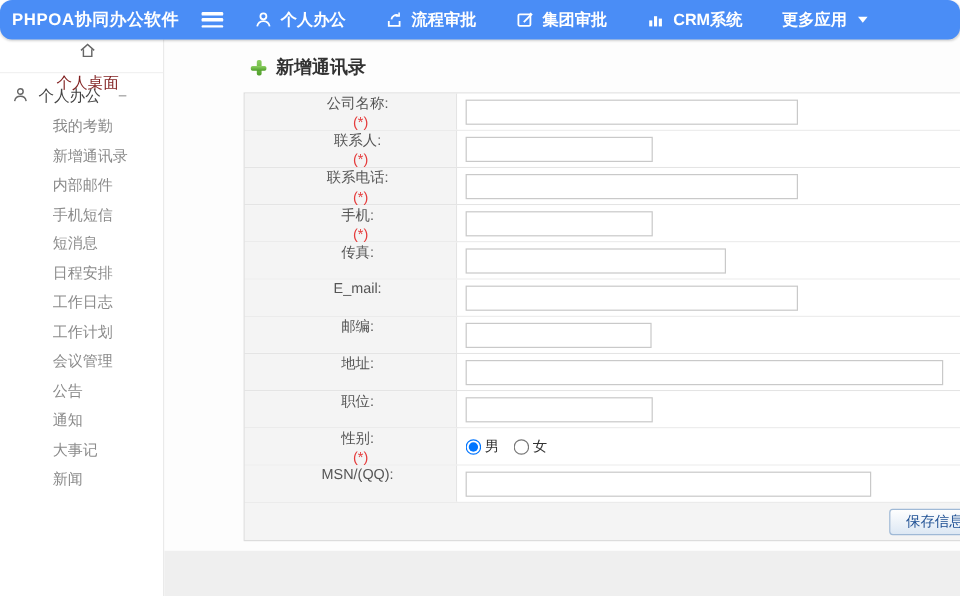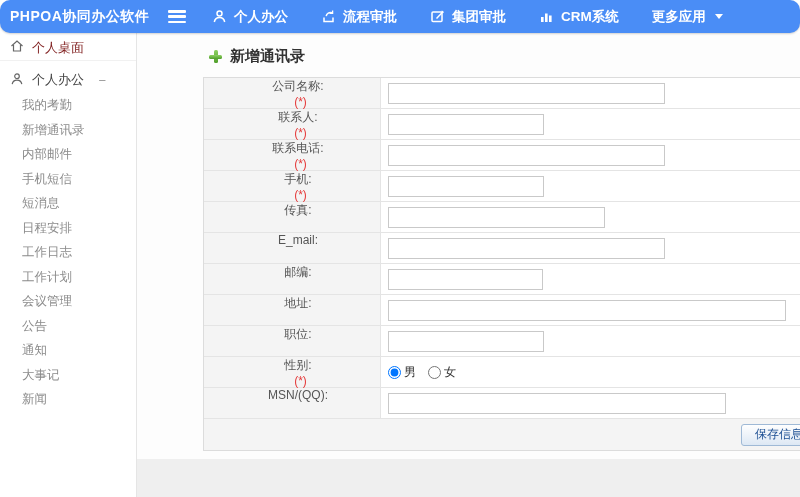--- a/index.html
+++ b/index.html
@@ -13,27 +13,27 @@
   .hamburger { width:18px; height:13px; display:flex; flex-direction:column; justify-content:space-between; cursor:pointer; margin-right:26px; }
   .hamburger span { display:block; height:2.5px; background:#fff; border-radius:1px; }
   .nav { display:flex; align-items:center; }
   .nav-item { display:flex; align-items:center; gap:7px; font-size:13.5px; font-weight:bold; cursor:pointer; margin-right:33px; white-space:nowrap; }
   .nav-item svg { display:block; }
   .caret-down { width:0; height:0; border-left:4.5px solid transparent; border-right:4.5px solid transparent; border-top:5px solid #fff; margin-left:2px; }
 
   
   .sidebar { position:absolute; top:33px; left:0; width:137px; height:464px; background:#fff; border-right:1px solid #e5e5e5; }
   .side-item-top { height:26px; margin-top:2px; display:flex; align-items:center; gap:8px; padding-left:10px;
-                   font-size:13px; color:#7f1d1d; border-bottom:1px solid #f1f1f1; cursor:pointer; }
+                   font-size:13px; color:#7f1d1d; border-bottom:1px solid #f1f1f1; cursor:pointer;flex-direction:column; }
   .side-group { height:26px; margin-top:6px; display:flex; align-items:center; gap:8px; padding-left:10px;
                 font-size:13px; color:#444; cursor:pointer; position:relative; }
   .side-indicator { position:absolute; right:30px; top:50%; transform:translateY(-50%); color:#999; font-size:13px; }
   .side-list { list-style:none; }
   .side-list li { height:24.5px; line-height:24.5px; padding-left:22px; font-size:12.5px; color:#8b8b8b;
-                  cursor:pointer; position:relative; white-space:nowrap; }
+                  cursor:pointer; position:relative; white-space:nowrap;margin-left:22px; }
   .side-list li .side-indicator { font-size:14px; }
 
   
   .content { position:absolute; top:33px; left:137px; width:663px; height:464px; background:#fdfdfd; }
   .bottom-band { position:absolute; left:0; bottom:0; width:100%; height:38px; background:#efefef; }
   .page-title { position:absolute; left:72px; top:14px; display:flex; align-items:center; gap:8px;
                 font-size:15px; font-weight:bold; color:#333; }
   .plus-icon { width:13px; height:13px; position:relative; }
   .plus-icon::before { content:""; position:absolute; left:4.5px; top:0; width:4px; height:13px;
                        background:linear-gradient(#8ed162,#4f9e2a); border-radius:1.5px; }

